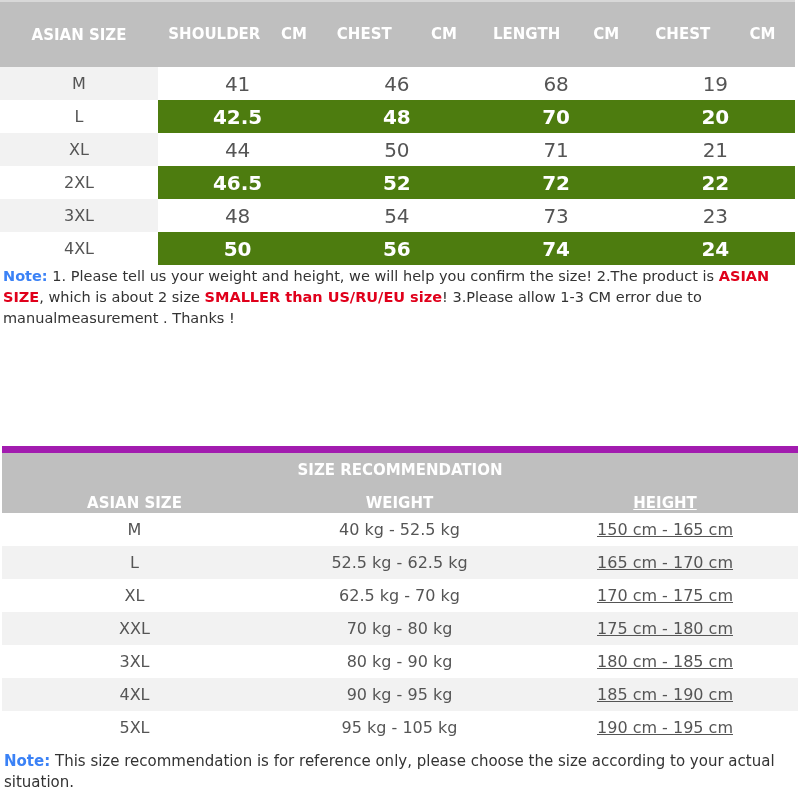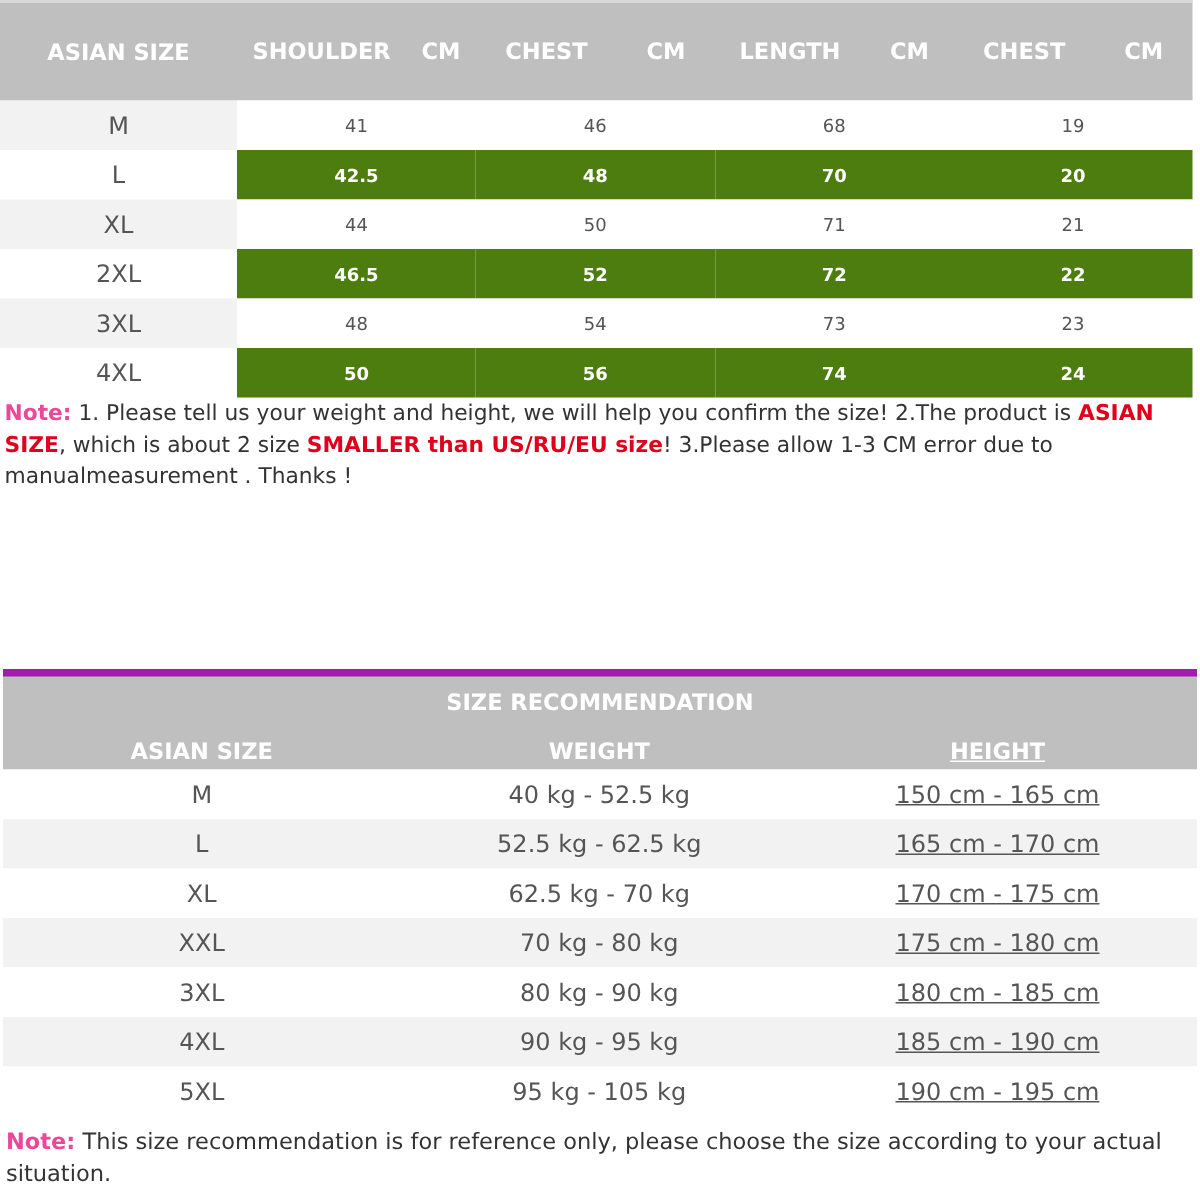--- a/index.html
+++ b/index.html
@@ -8,37 +8,37 @@
 
     
     .size-table { position: absolute; left: 0; top: 0; width: 795px; }
     .size-head { display: flex; height: 67px; background: #bfbfbf; border-top: 2px solid #d8d8d8; }
     .size-head .h-first { width: 158px; display: flex; align-items: center; justify-content: center;
       color: #ffffff; font-weight: bold; font-size: 15px; }
     .size-head .h-col { flex: 1; display: flex; align-items: center; justify-content: space-around;
       color: #ffffff; font-weight: bold; font-size: 15px; padding: 2px 0 4px; }
     .size-row { display: flex; height: 33px; }
     .size-row .c-first { width: 158px; display: flex; align-items: center; justify-content: center; font-size: 16px; color: #555; }
-    .size-row .c-val { flex: 1; display: flex; align-items: center; justify-content: center; font-size: 12px; color: #555; }
+    .size-row .c-val { flex: 1; display: flex; align-items: center; justify-content: center; font-size: 20px; color: #555; }
     .size-row.odd .c-first { background: #f2f2f2; }
     .size-row.odd .c-val { background: #ffffff; }
     .size-row.even .c-first { background: #ffffff; }
     .size-row.even .c-val { background: #4d7c0f; color: #ffffff; font-weight: bold; }
 
     
     .note1 { position: absolute; left: 3px; top: 266px; width: 795px; height: 58px; overflow: hidden;
       font-size: 14.5px; line-height: 21px; color: #333333; }
     .note2 { position: absolute; left: 4px; top: 751px; width: 790px;
       font-size: 15px; line-height: 21px; color: #333333; }
-    .note-label { color: #ec4899; font-weight: bold; }
+    .note-label { color: #3b82f6; font-weight: bold; }
     .note-red { color: #e0001b; font-weight: bold; }
 
     
     .rec-table { position: absolute; left: 2px; top: 446px; width: 796px; }
-    .rec-head { background: #bfbfbf; height: 67px; border-top: 5px solid #a21caf; }
+    .rec-head { background: #bfbfbf; height: 67px; border-top: 7px solid #a21caf; }
     .rec-title { height: 32px; display: flex; align-items: center; justify-content: center;
       color: #ffffff; font-weight: bold; font-size: 15px; padding-top: 2px; }
     .rec-cols { display: flex; height: 35px; }
     .rec-cols div { display: flex; align-items: center; justify-content: center; color: #ffffff; font-weight: bold; font-size: 15px; }
     .rc1 { width: 265px; }
     .rc2 { width: 265px; }
     .rc3 { width: 266px; text-decoration: underline; }
     .rec-row { display: flex; height: 33px; }
     .rec-row div { display: flex; align-items: center; justify-content: center; font-size: 16px; color: #555; }
     .rec-row.odd { background: #ffffff; }

